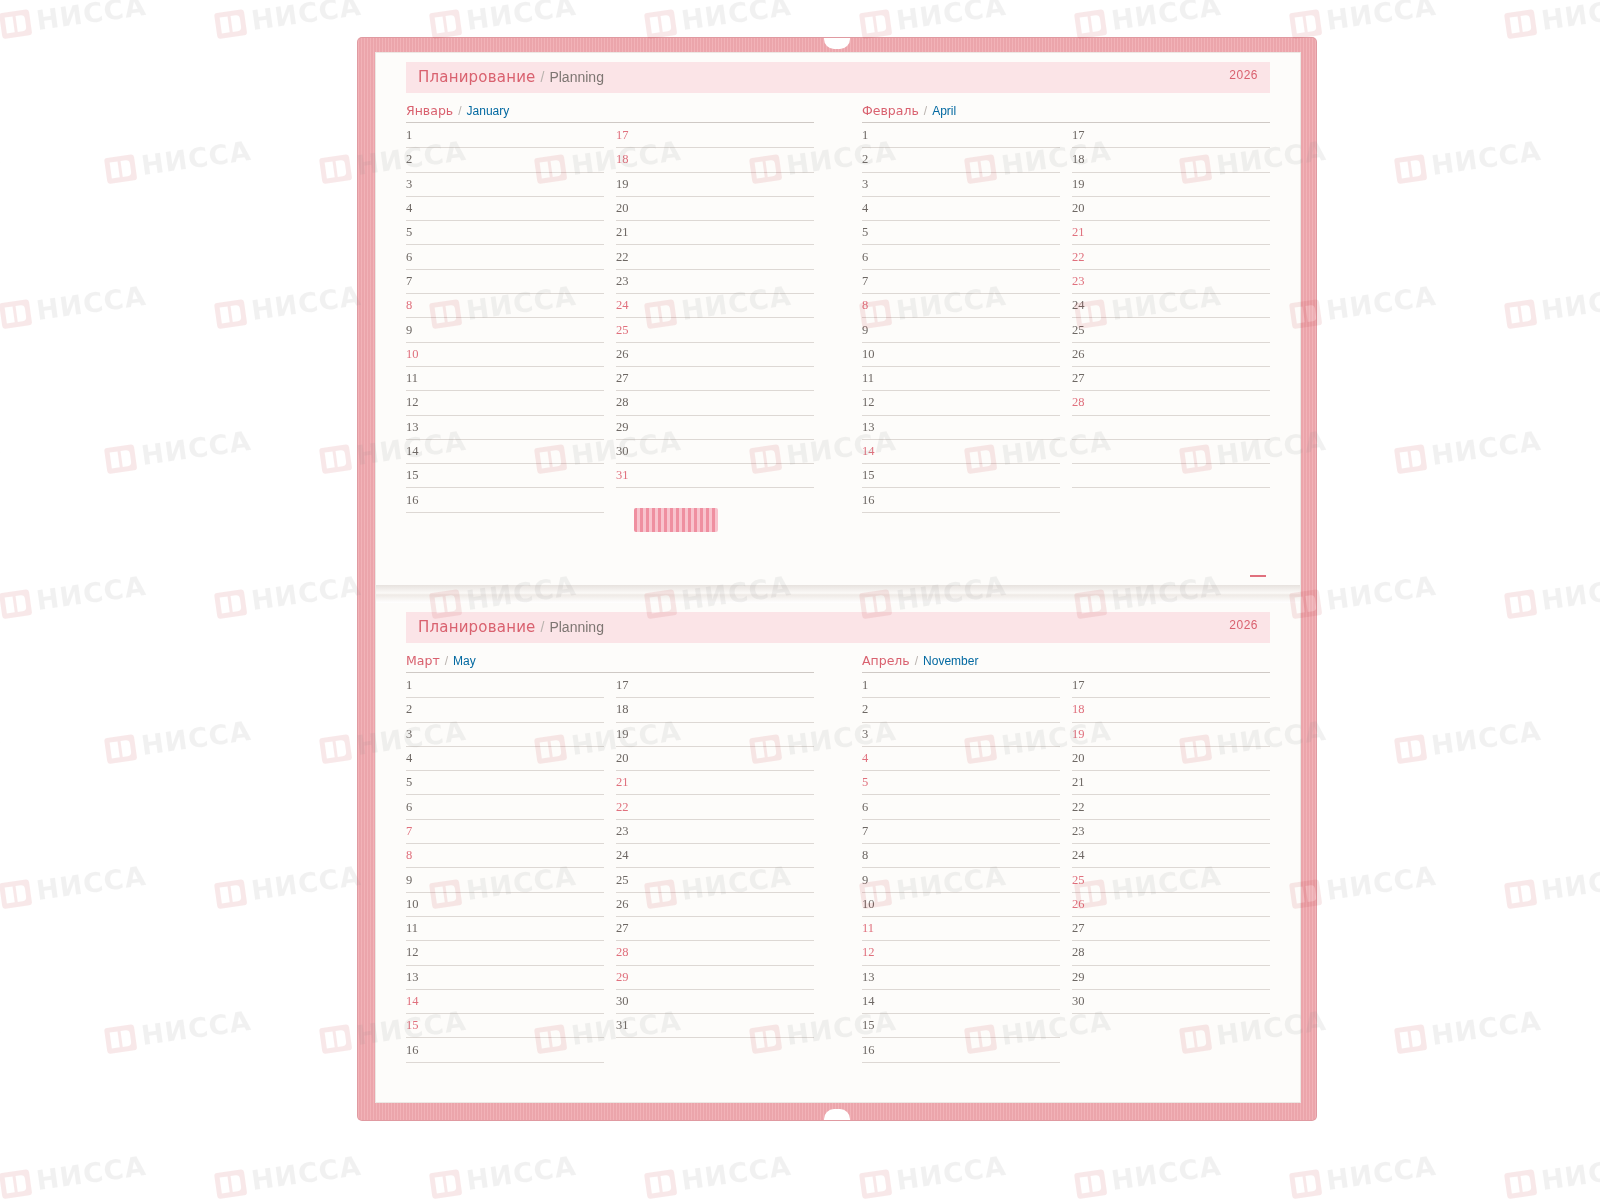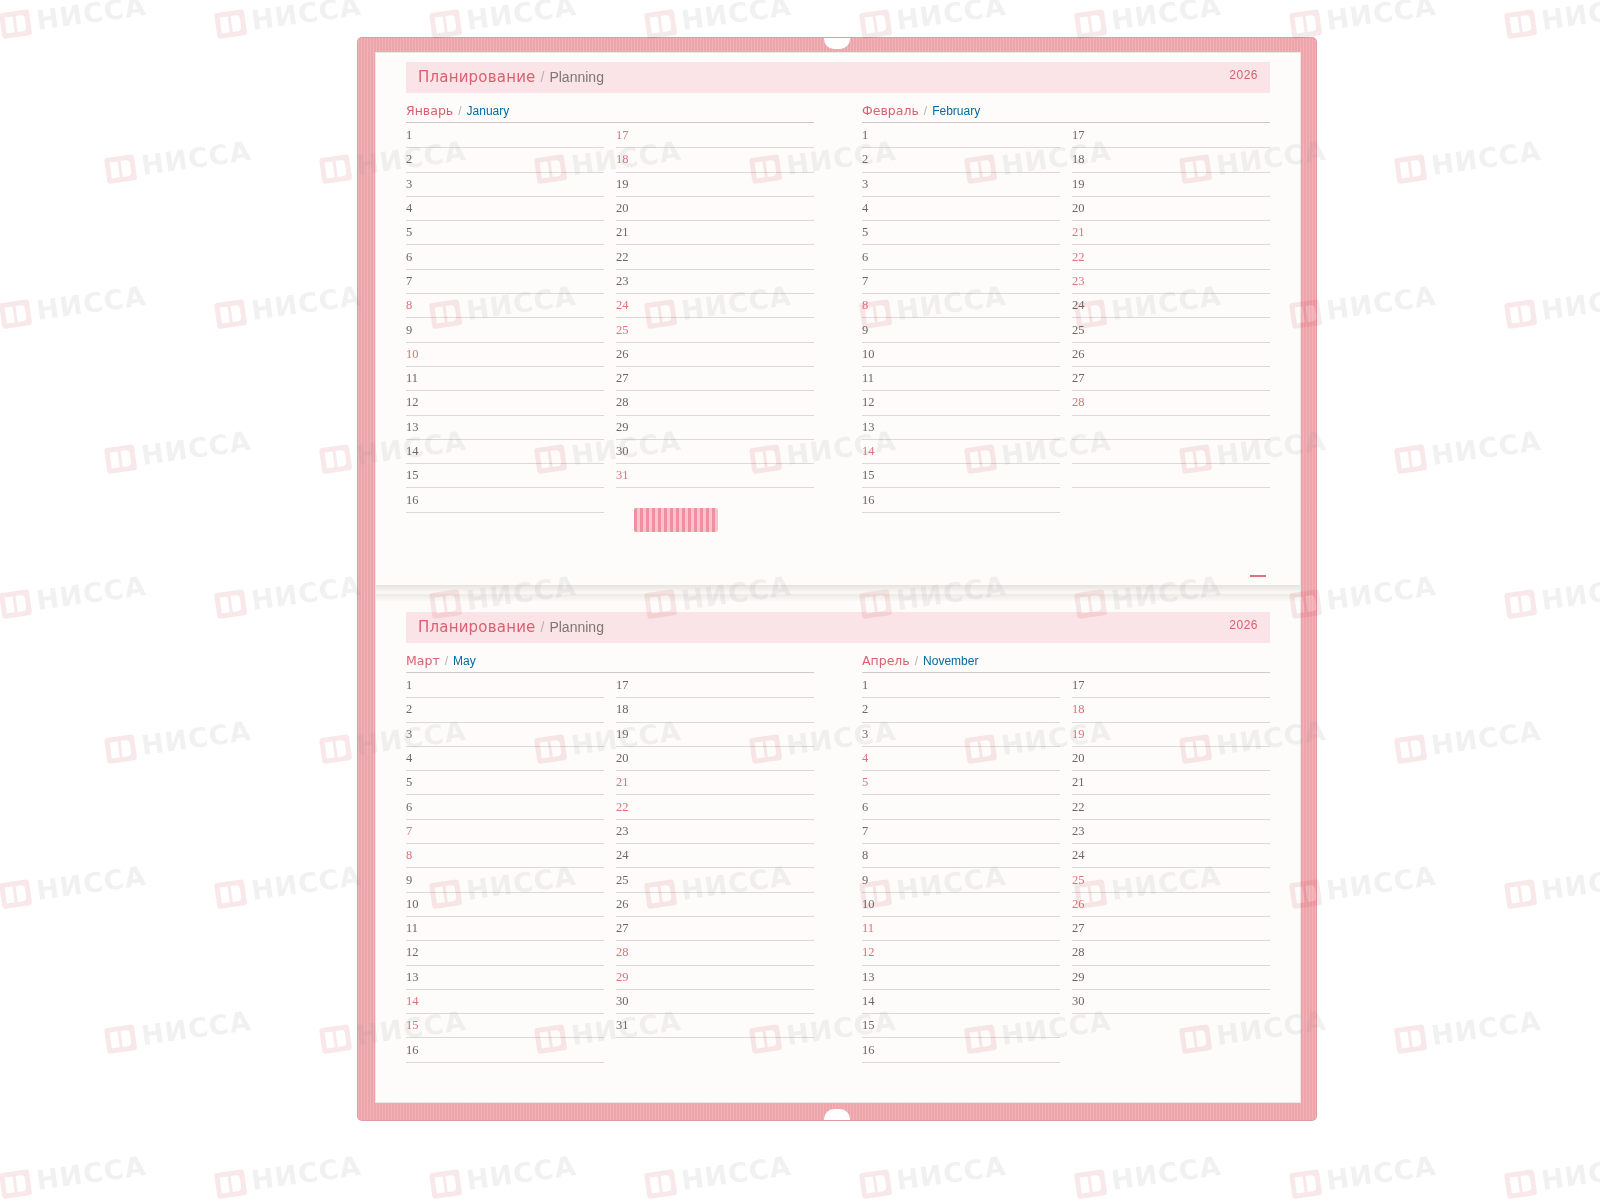--- a/index.html
+++ b/index.html
@@ -279,21 +279,21 @@
               <div class="day-row holiday">31</div>
               <div class="day-row empty"></div>
             </div>
           </div>
         </div>
 
         <div class="month right">
           <div class="month-head">
             <span class="m-ru">Февраль</span>
             <span class="m-sep">/</span>
-            <span class="m-en">February</span>
+            <span class="m-en">April</span>
           </div>
           <div class="day-cols">
             <div class="day-col first">
               <div class="day-row">1</div>
               <div class="day-row">2</div>
               <div class="day-row">3</div>
               <div class="day-row">4</div>
               <div class="day-row">5</div>
               <div class="day-row">6</div>
               <div class="day-row">7</div>

